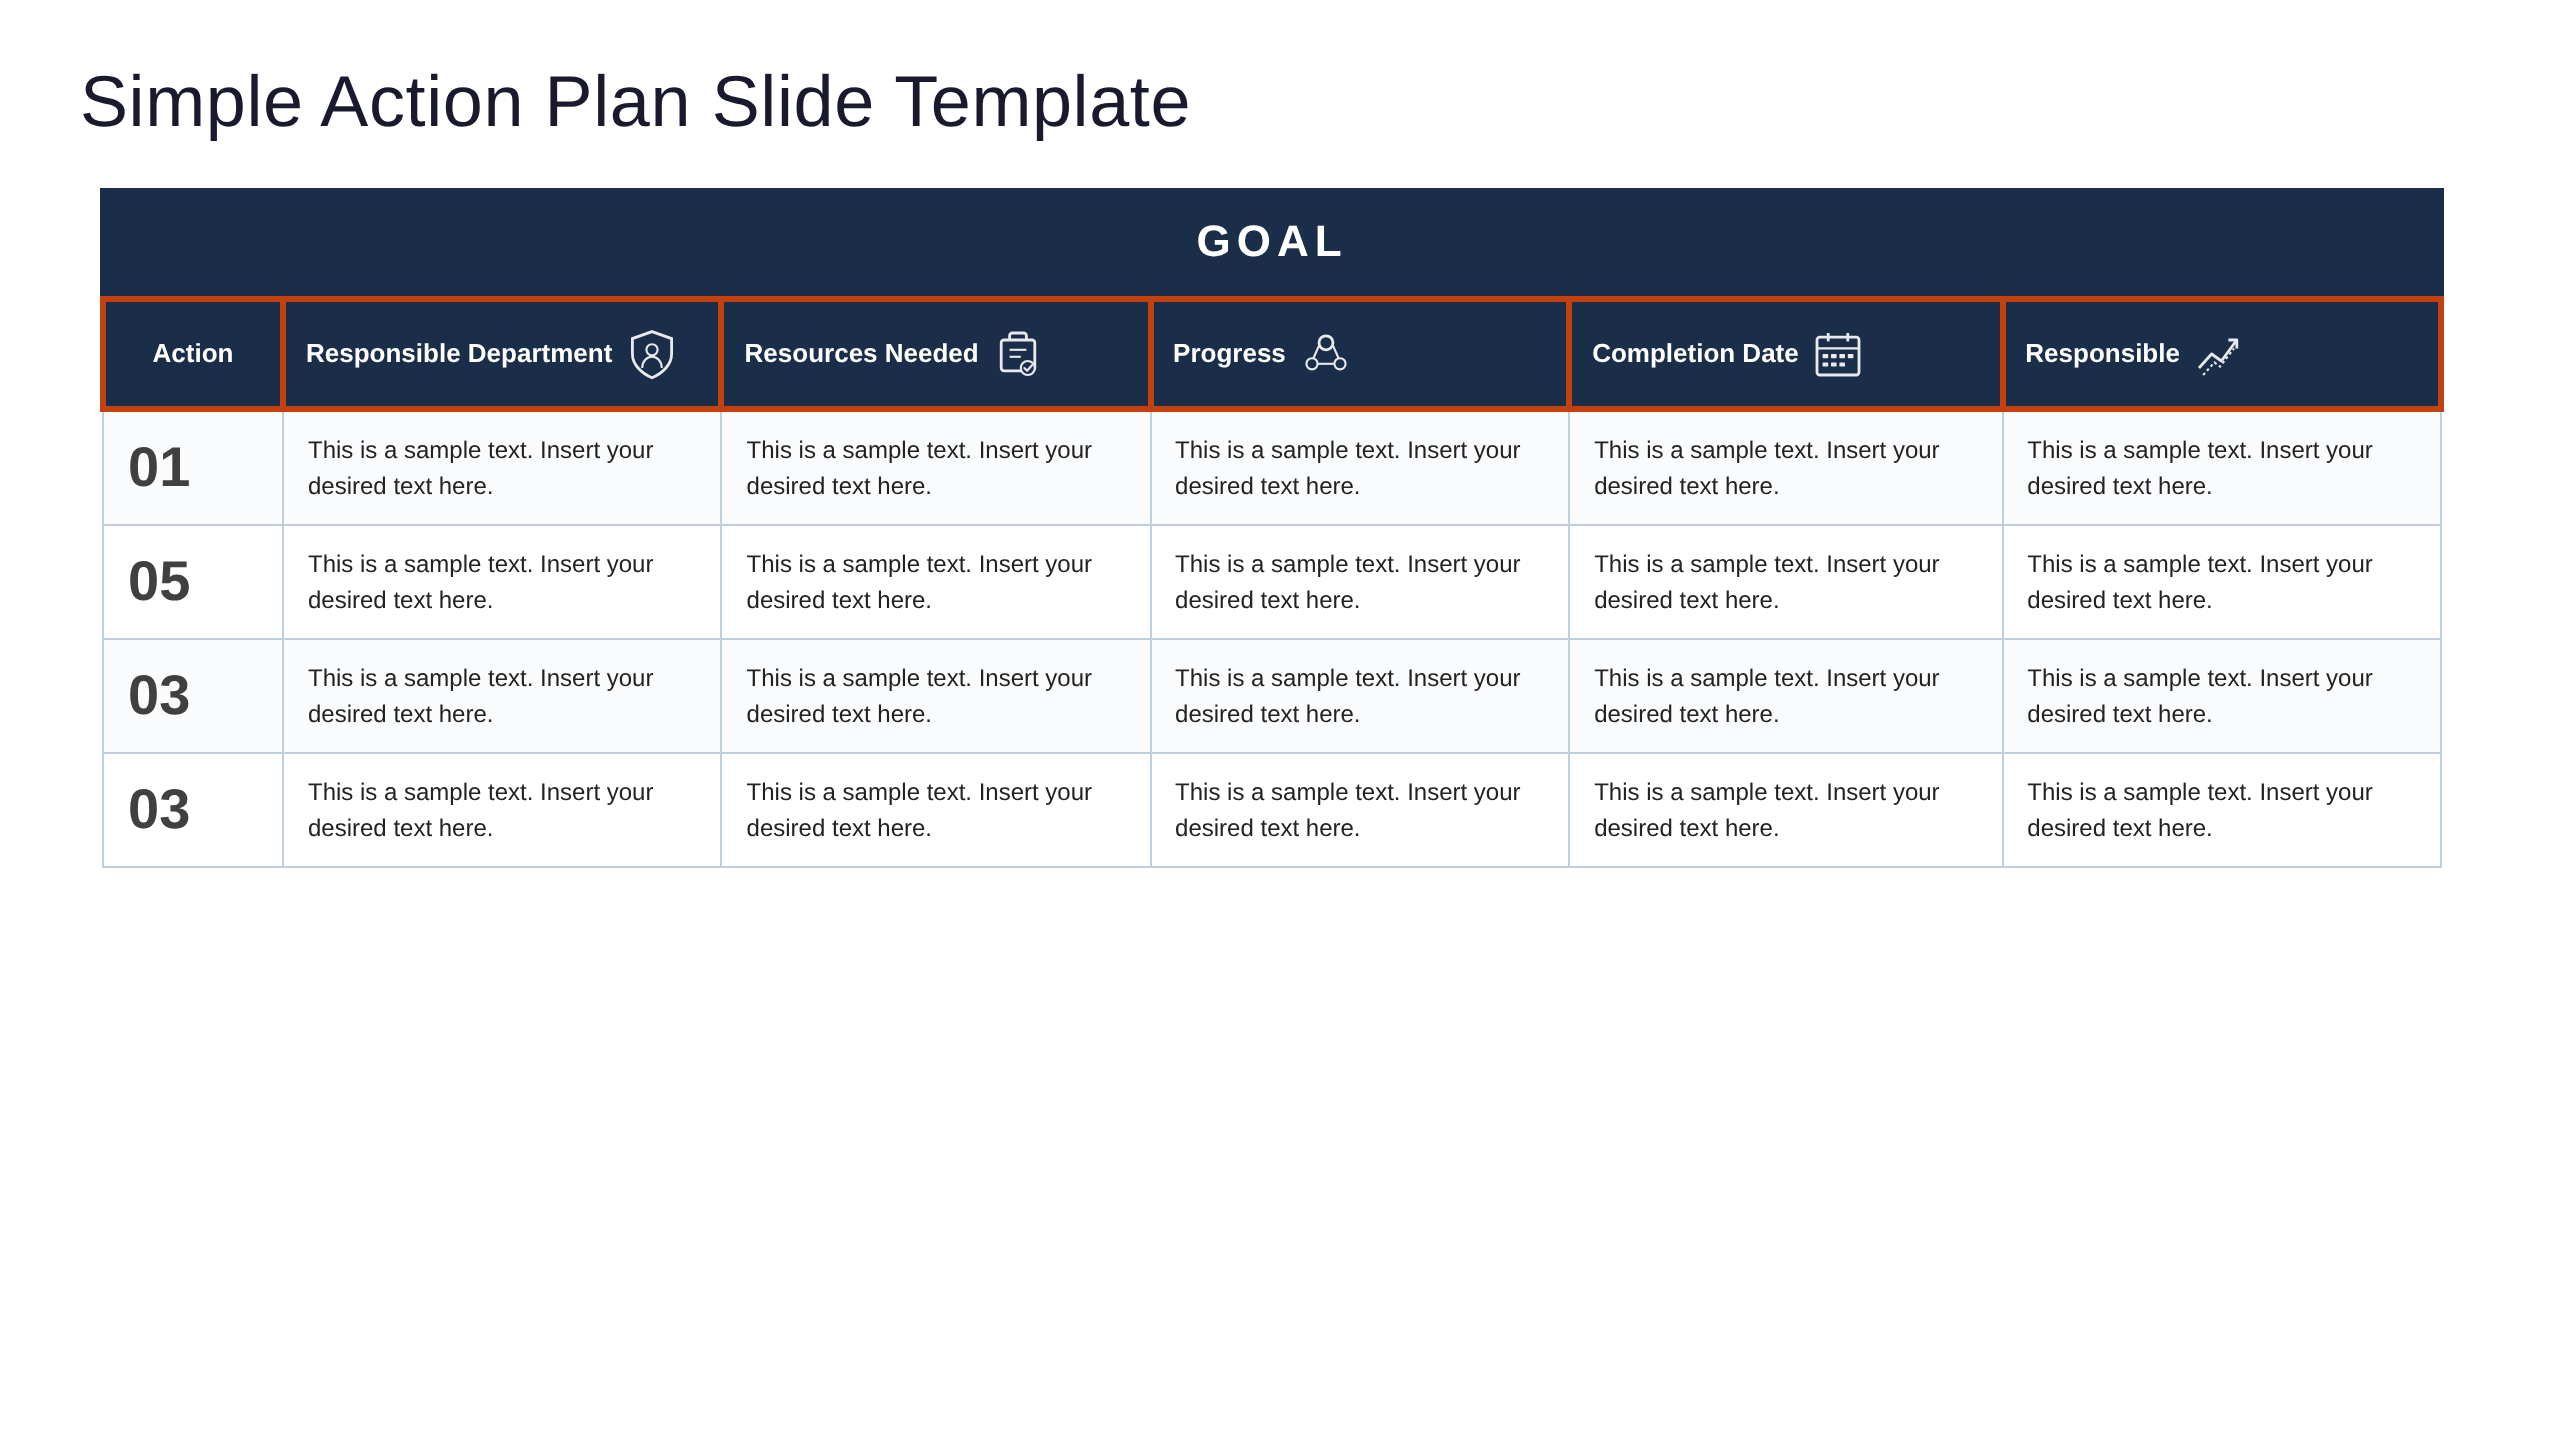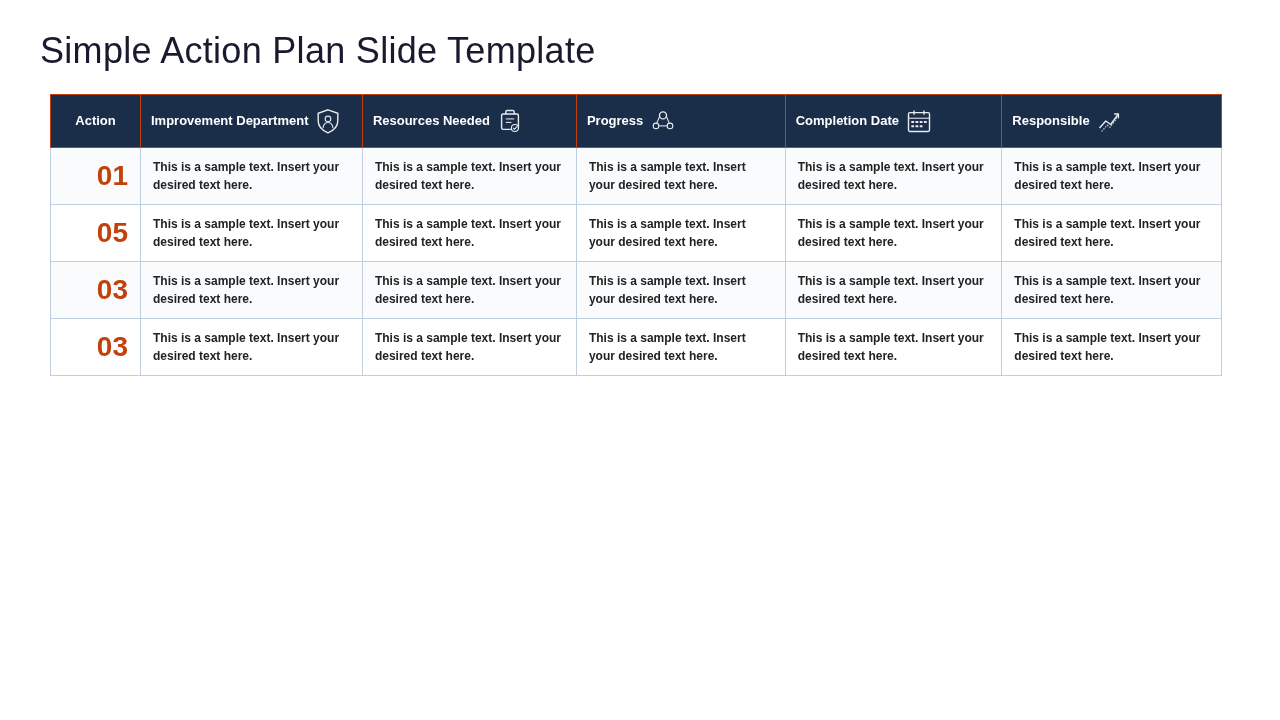--- a/index.html
+++ b/index.html
@@ -41,21 +41,21 @@
     }
     thead tr {
       background: #1a2e4a;
       color: #ffffff;
     }
     thead th {
       padding: 12px 10px;
       font-size: 13px;
       font-weight: 700;
       text-align: left;
-      border: 1px solid #c2410c;
+      border: 3px solid #c2410c;
       vertical-align: middle;
       line-height: 1.3;
     }
     thead th .th-inner {
       display: flex;
       align-items: center;
       justify-content: flex-start;
       gap: 6px;
     }
     thead th.action-col {
@@ -67,58 +67,58 @@
       flex-shrink: 0;
       opacity: 0.9;
     }
     tbody tr {
       background: #ffffff;
     }
     tbody tr td {
       border: 1px solid #c0cfe0;
       padding: 10px 12px;
       vertical-align: middle;
-      font-weight: bold;
     }
     tbody tr td.action-num {
-      text-align: right;
+      text-align: left;
       font-size: 28px;
       font-weight: 600;
-      color: #c2410c;
+      color: #404040;
       width: 90px;
     }
     tbody tr td.sample-text {
       font-size: 12px;
       color: #222222;
       line-height: 1.5;
     }
     tbody tr:nth-child(odd) {
       background: #f9fbfd;
     }
   </style>
 </head>
 <body>
 
 <div class="slide">
   <div class="slide-title">Simple Action Plan Slide Template</div>
 
   <div class="table-wrapper">
 
+    <div class="goal-header">GOAL</div>
 
     <table>
       <thead>
         <tr>
           <th class="action-col">
             <div class="th-inner" style="justify-content:center;">
               <span>Action</span>
             </div>
           </th>
           <th>
             <div class="th-inner">
-              <span>Improvement Department</span>
+              <span>Responsible Department</span>
               <svg class="icon-svg" viewBox="0 0 40 40" fill="none" xmlns="http://www.w3.org/2000/svg">
                 <path d="M20 4 L34 9 L34 20 C34 28 27 34 20 37 C13 34 6 28 6 20 L6 9 Z" stroke="white" stroke-width="2" fill="none"></path>
                 <circle cx="20" cy="17" r="4" stroke="white" stroke-width="1.5" fill="none"></circle>
                 <path d="M13 30 C13 25 16.5 22 20 22 C23.5 22 27 25 27 30" stroke="white" stroke-width="1.5" fill="none"></path>
               </svg>
             </div>
           </th>
           <th>
             <div class="th-inner">
               <span>Resources Needed</span>

